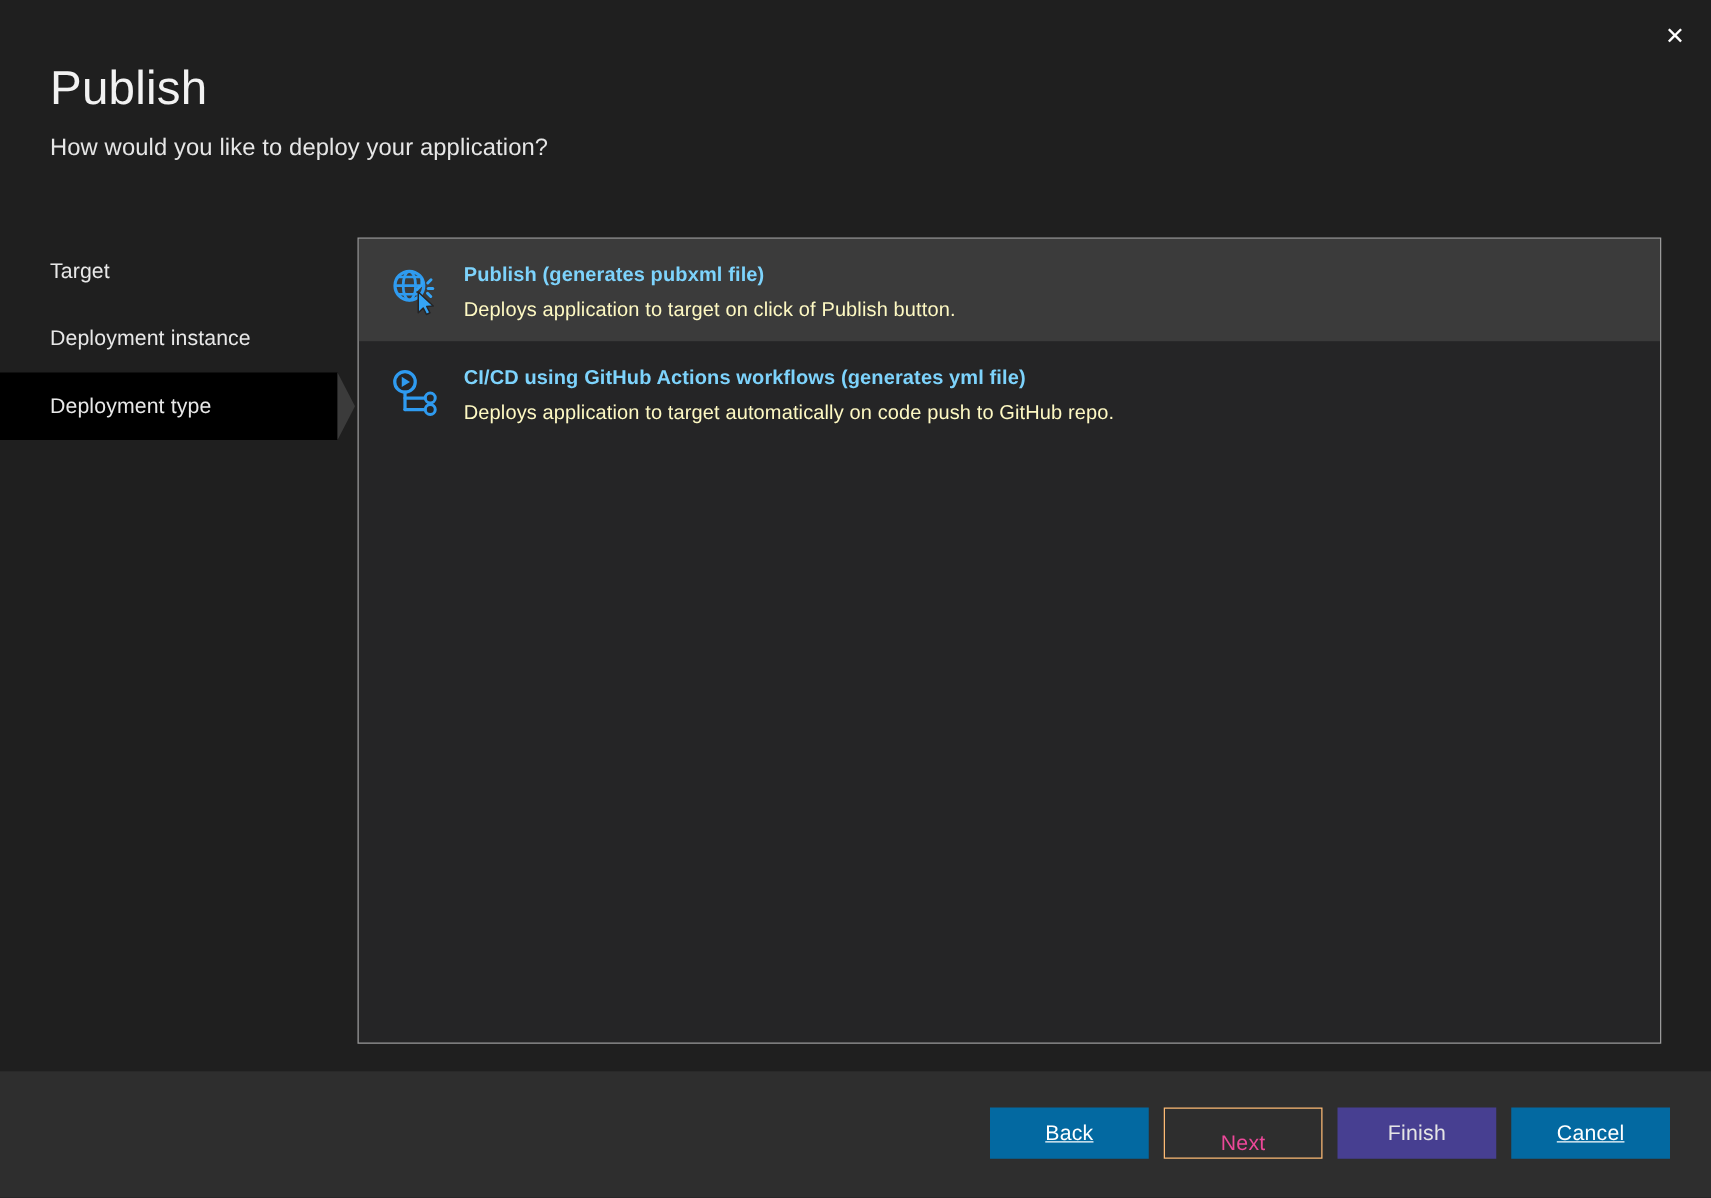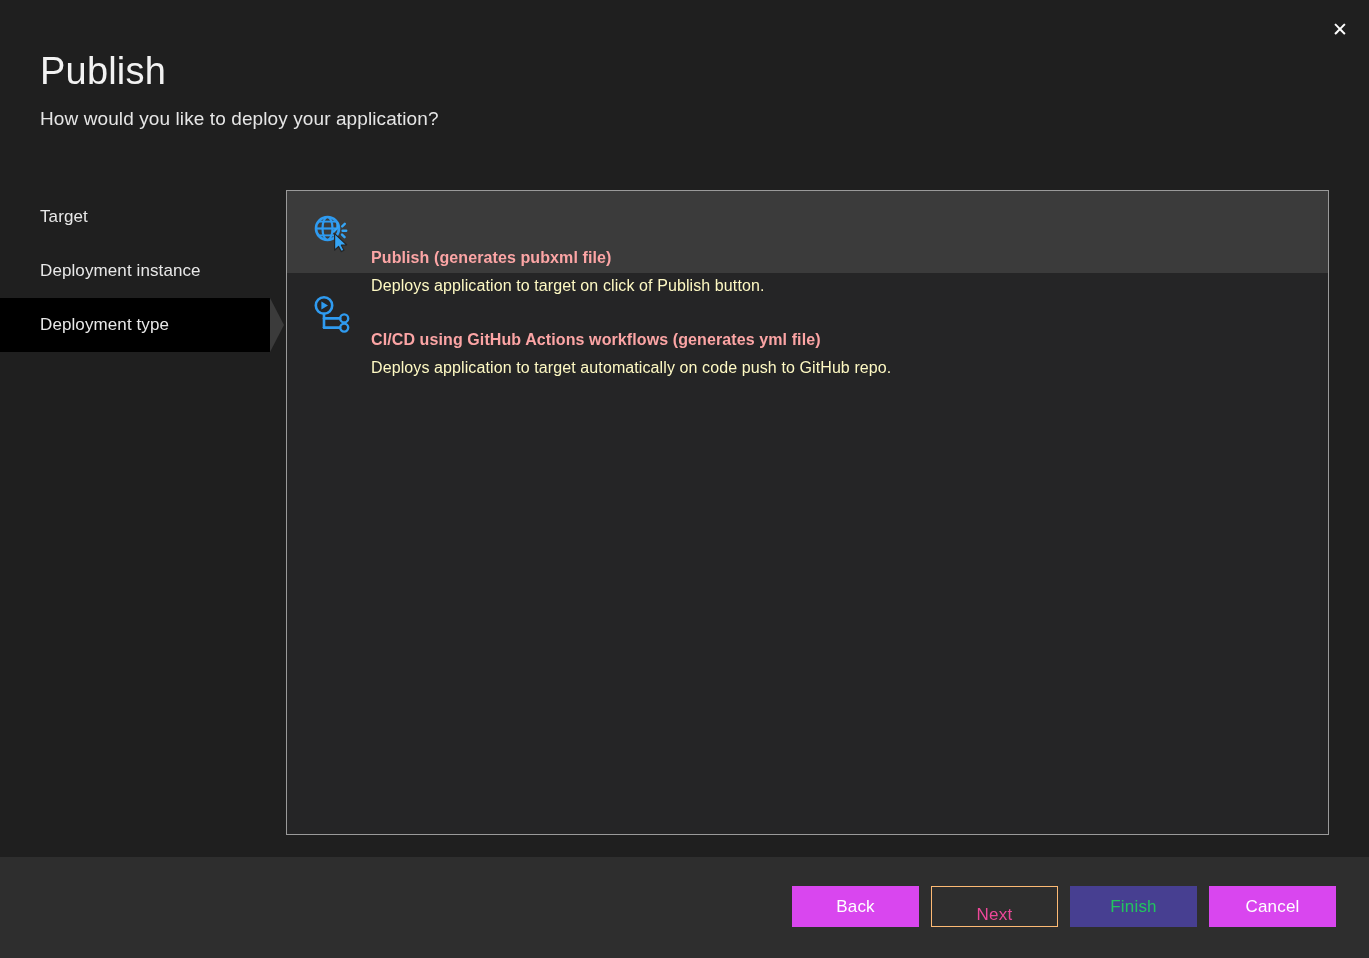--- a/index.html
+++ b/index.html
@@ -127,24 +127,23 @@
   }
   .option-text {
     display: flex;
     flex-direction: column;
     justify-content: center;
     padding-top: 2px;
   }
   .option-title {
     font-size: 16px;
     font-weight: bold;
-    color: #fca5a5;
+    color: #7dd3fc;
     letter-spacing: 0.1px;
     line-height: 1.3;
-    margin-top: 37px;
   }
   .option-desc {
     font-size: 16px;
     font-weight: 400;
     color: #fef9c3;
     margin-top: 7px;
     letter-spacing: 0.1px;
     line-height: 1.3;
   }
 
@@ -171,33 +170,34 @@
     font-family: "Liberation Sans", sans-serif;
     display: flex;
     align-items: center;
     justify-content: center;
     box-sizing: border-box;
     cursor: pointer;
     border: 1px solid transparent;
     letter-spacing: 0.2px;
   }
   .btn-default {
-    background: #d946ef;
+    background: #0369a1;
     color: #ffffff;
+    text-decoration: underline;
   }
   .btn-disabled {
     background: transparent;
     color: #ec4899;
     border: 1px solid #fdba74;
     cursor: default;
     align-items: flex-end;
   }
   .btn-accent {
     background: #473f91;
-    color: #22c55e;
+    color: #e5e5e5;
   }
 </style>
 </head>
 <body>
 
 <button class="close-btn">
   <span>✕</span>
 </button>
 
 <div class="header">

